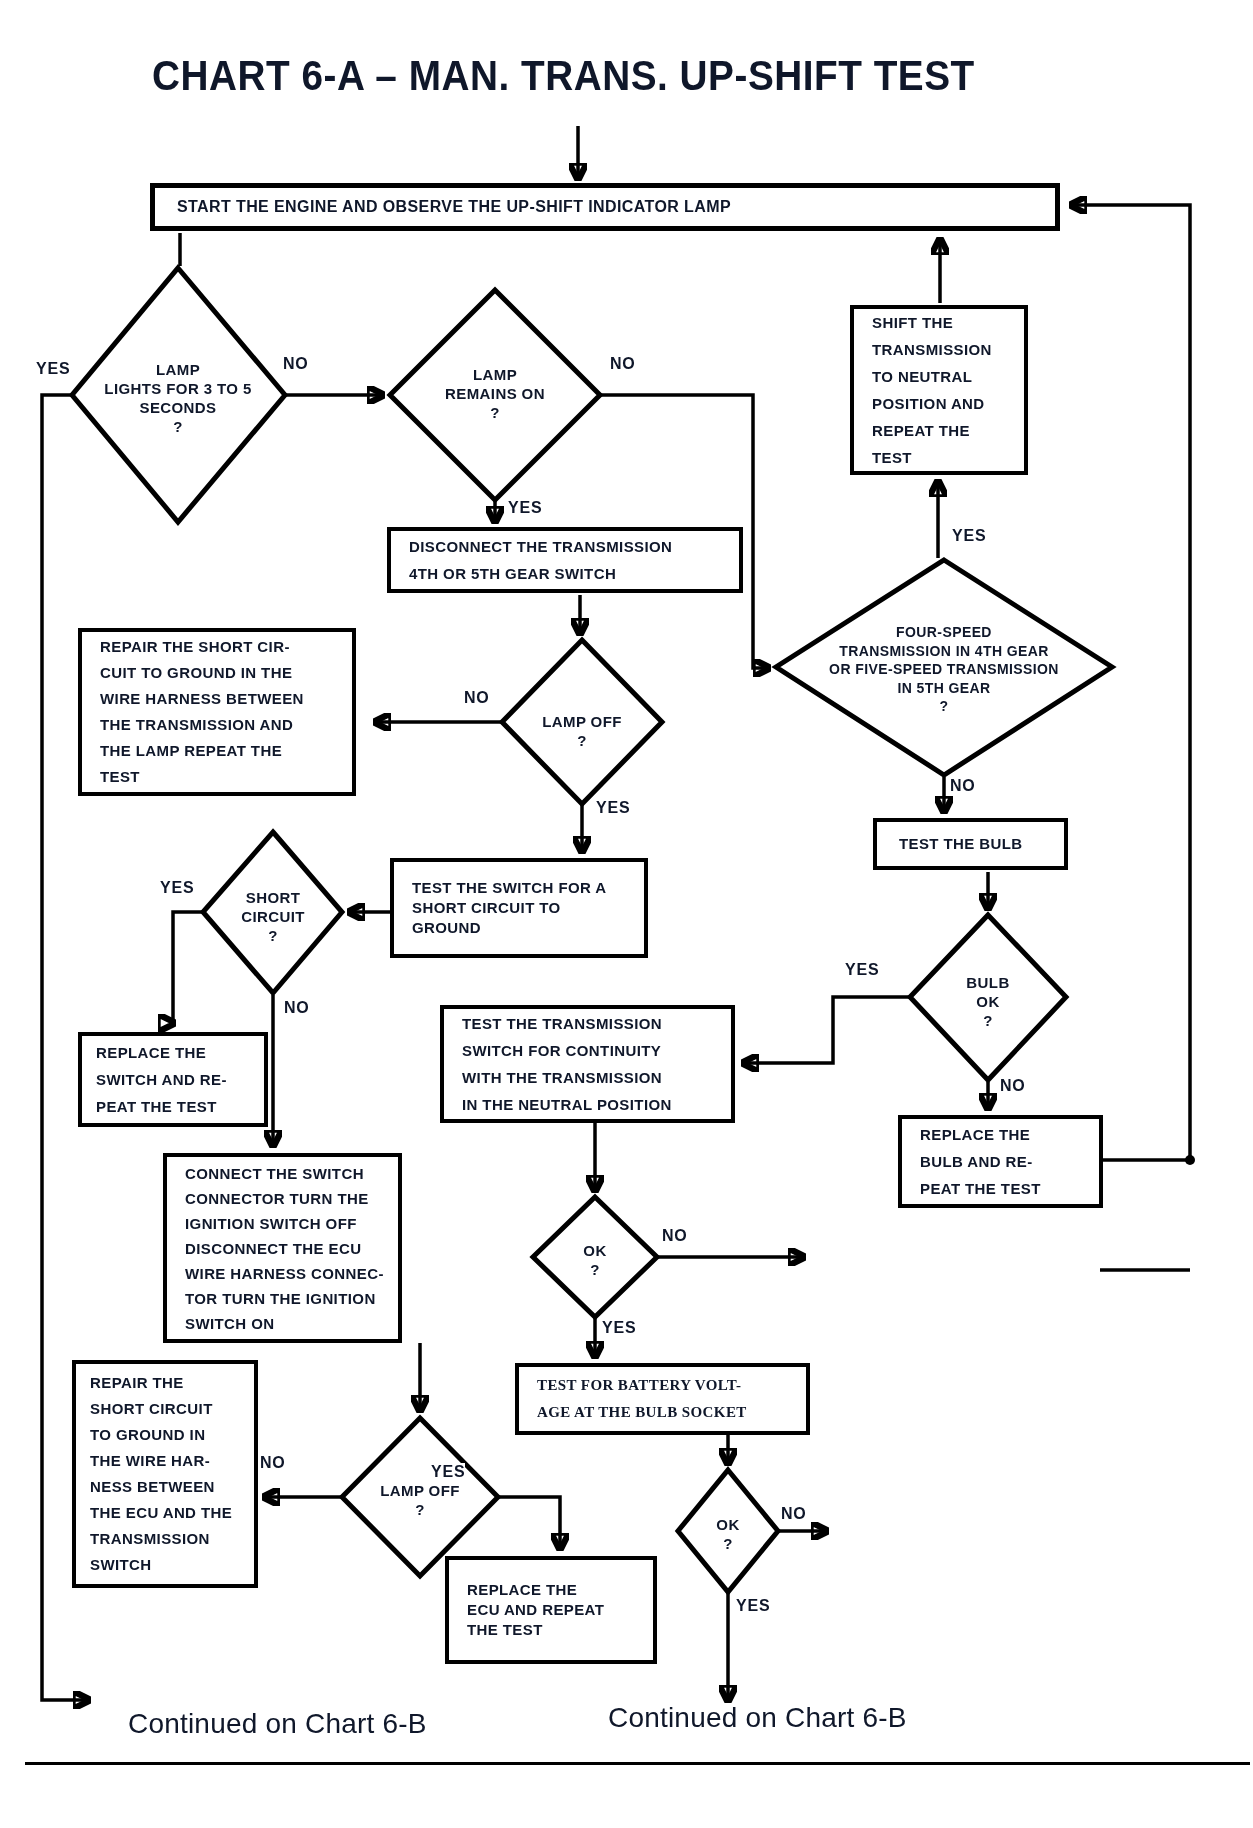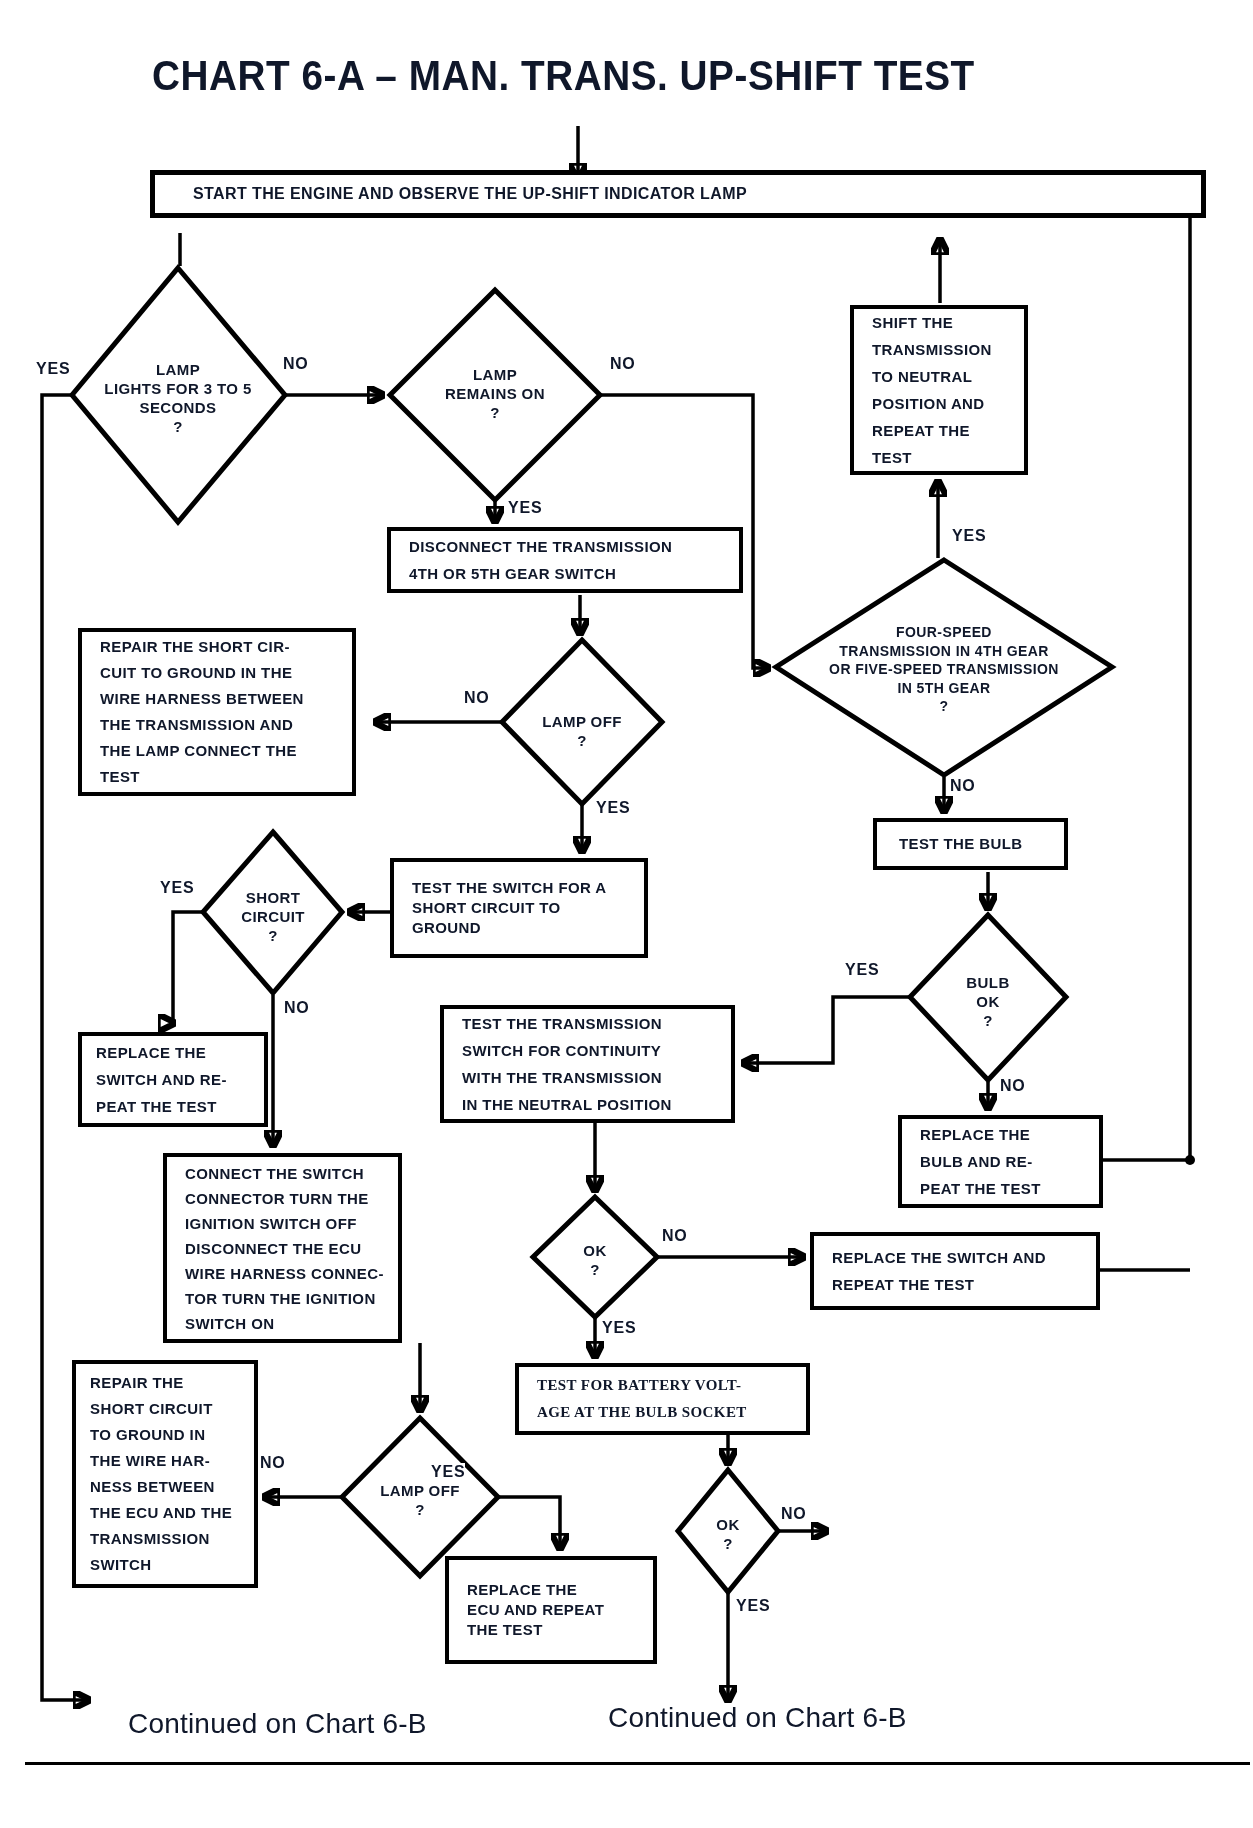--- a/index.html
+++ b/index.html
@@ -88,21 +88,21 @@
     <polygon points="944,560 1112,667 944,775 776,667"></polygon>
     <polygon points="273,832 342,912 273,993 203,912"></polygon>
     <polygon points="988,915 1066,997 988,1080 910,997"></polygon>
     <polygon points="595,1197 657,1257 595,1317 533,1257"></polygon>
     <polygon points="420,1418 498,1497 420,1576 342,1497"></polygon>
     <polygon points="728,1470 778,1531 728,1592 678,1531"></polygon>
   </svg>
 
   <div class="title">CHART 6-A  –  MAN. TRANS. UP-SHIFT TEST</div>
 
-  <div class="box" style="left:150px;top:170px;width:1056px;height:48px;border-width:5px;padding-left:16px;">
+  <div class="box" style="left:150px;top:183px;width:910px;height:48px;border-width:5px;">
     <span class="box-text" style="font-size:16px;padding-left:22px;">START THE ENGINE AND OBSERVE THE UP-SHIFT INDICATOR LAMP</span>
   </div>
 
   <div class="box" style="left:850px;top:305px;width:178px;height:170px;">
     <span class="box-text lh27">SHIFT THE
 TRANSMISSION
 TO NEUTRAL
 POSITION AND
 REPEAT THE
 TEST</span>
@@ -111,21 +111,21 @@
   <div class="box" style="left:387px;top:527px;width:356px;height:66px;">
     <span class="box-text lh27">DISCONNECT THE TRANSMISSION
 4TH OR 5TH GEAR SWITCH</span>
   </div>
 
   <div class="box" style="left:78px;top:628px;width:278px;height:168px;">
     <span class="box-text">REPAIR THE SHORT CIR-
 CUIT TO GROUND IN THE
 WIRE HARNESS BETWEEN
 THE TRANSMISSION AND
-THE LAMP  CONNECT THE
+THE LAMP  REPEAT THE
 TEST</span>
   </div>
 
   <div class="box" style="left:873px;top:818px;width:195px;height:52px;">
     <span class="box-text" style="padding-left:22px;">TEST THE BULB</span>
   </div>
 
   <div class="box" style="left:390px;top:858px;width:258px;height:100px;">
     <span class="box-text lh28">TEST THE SWITCH FOR A
 SHORT CIRCUIT TO
@@ -154,24 +154,20 @@
   <div class="box" style="left:163px;top:1153px;width:239px;height:190px;">
     <span class="box-text lh25">CONNECT THE SWITCH
 CONNECTOR  TURN THE
 IGNITION SWITCH OFF
 DISCONNECT THE ECU
 WIRE HARNESS CONNEC-
 TOR  TURN THE IGNITION
 SWITCH ON</span>
   </div>
 
-  <div class="box" style="left:810px;top:1232px;width:290px;height:78px;">
-    <span class="box-text lh27">REPLACE THE SWITCH AND
-REPEAT THE TEST</span>
-  </div>
 
   <div class="box" style="left:72px;top:1360px;width:186px;height:228px;">
     <span class="box-text" style="padding-left:14px;">REPAIR THE
 SHORT CIRCUIT
 TO GROUND IN
 THE WIRE HAR-
 NESS BETWEEN
 THE ECU AND THE
 TRANSMISSION
 SWITCH</span>

